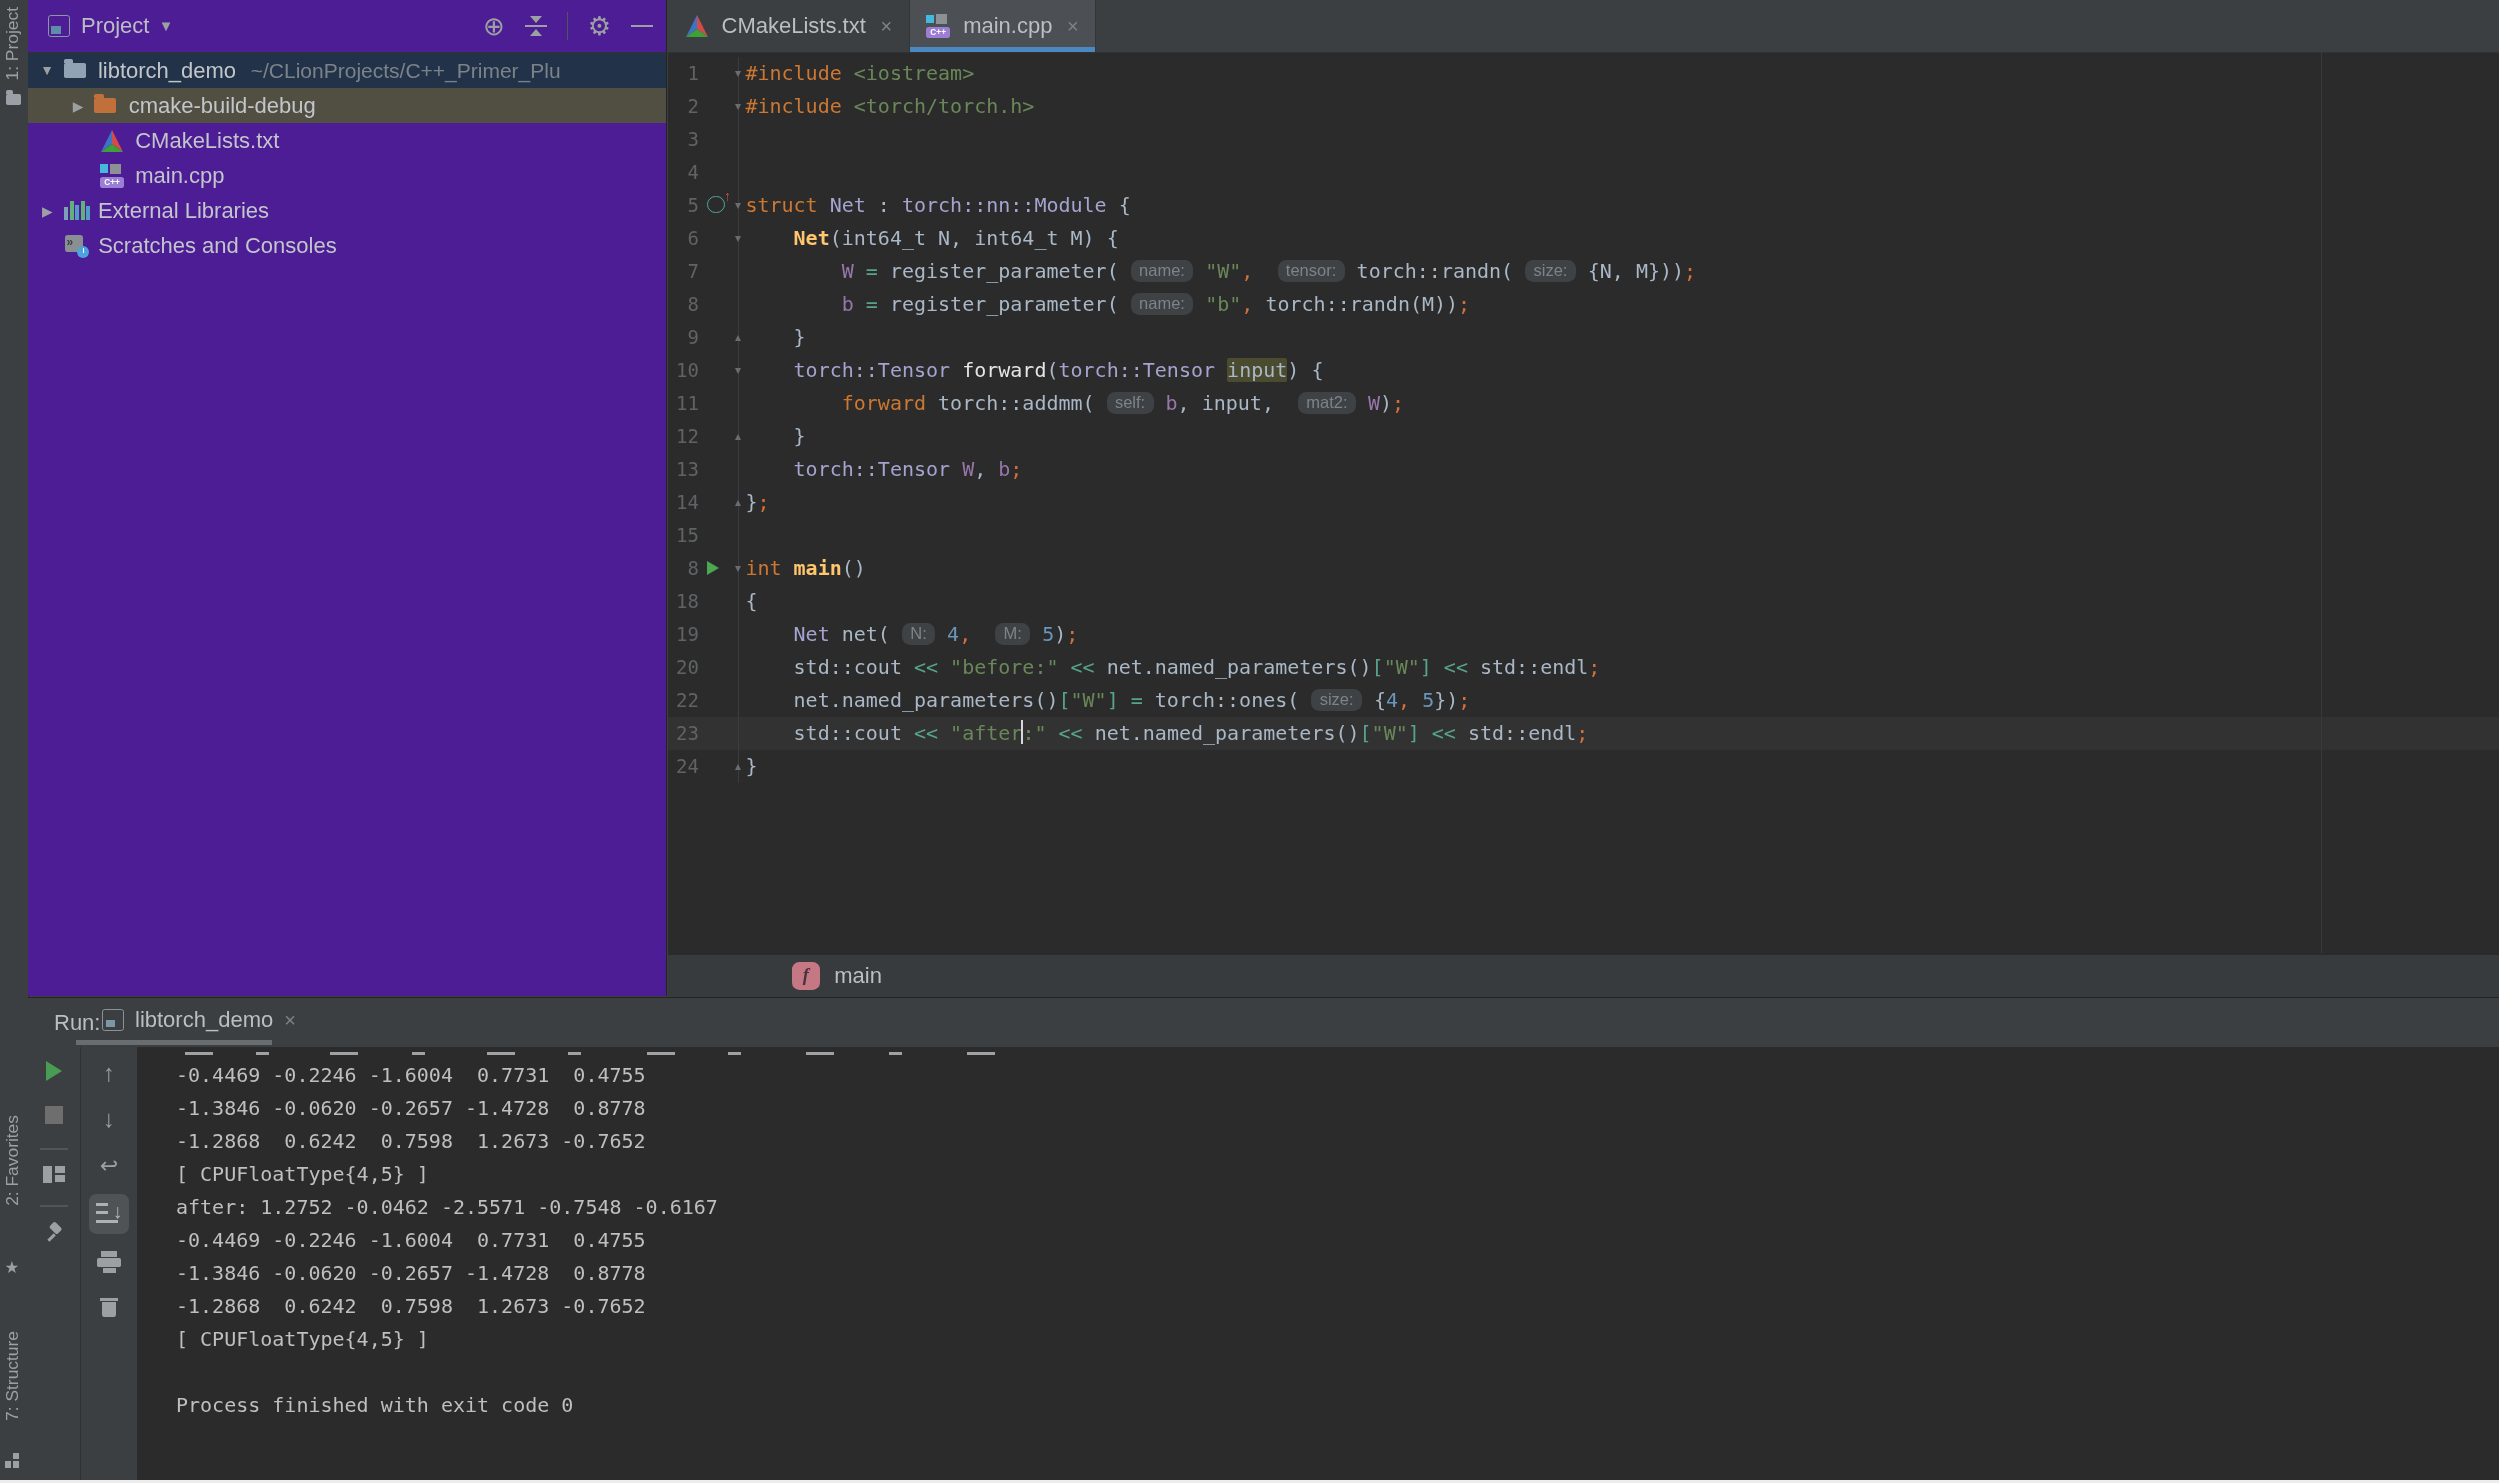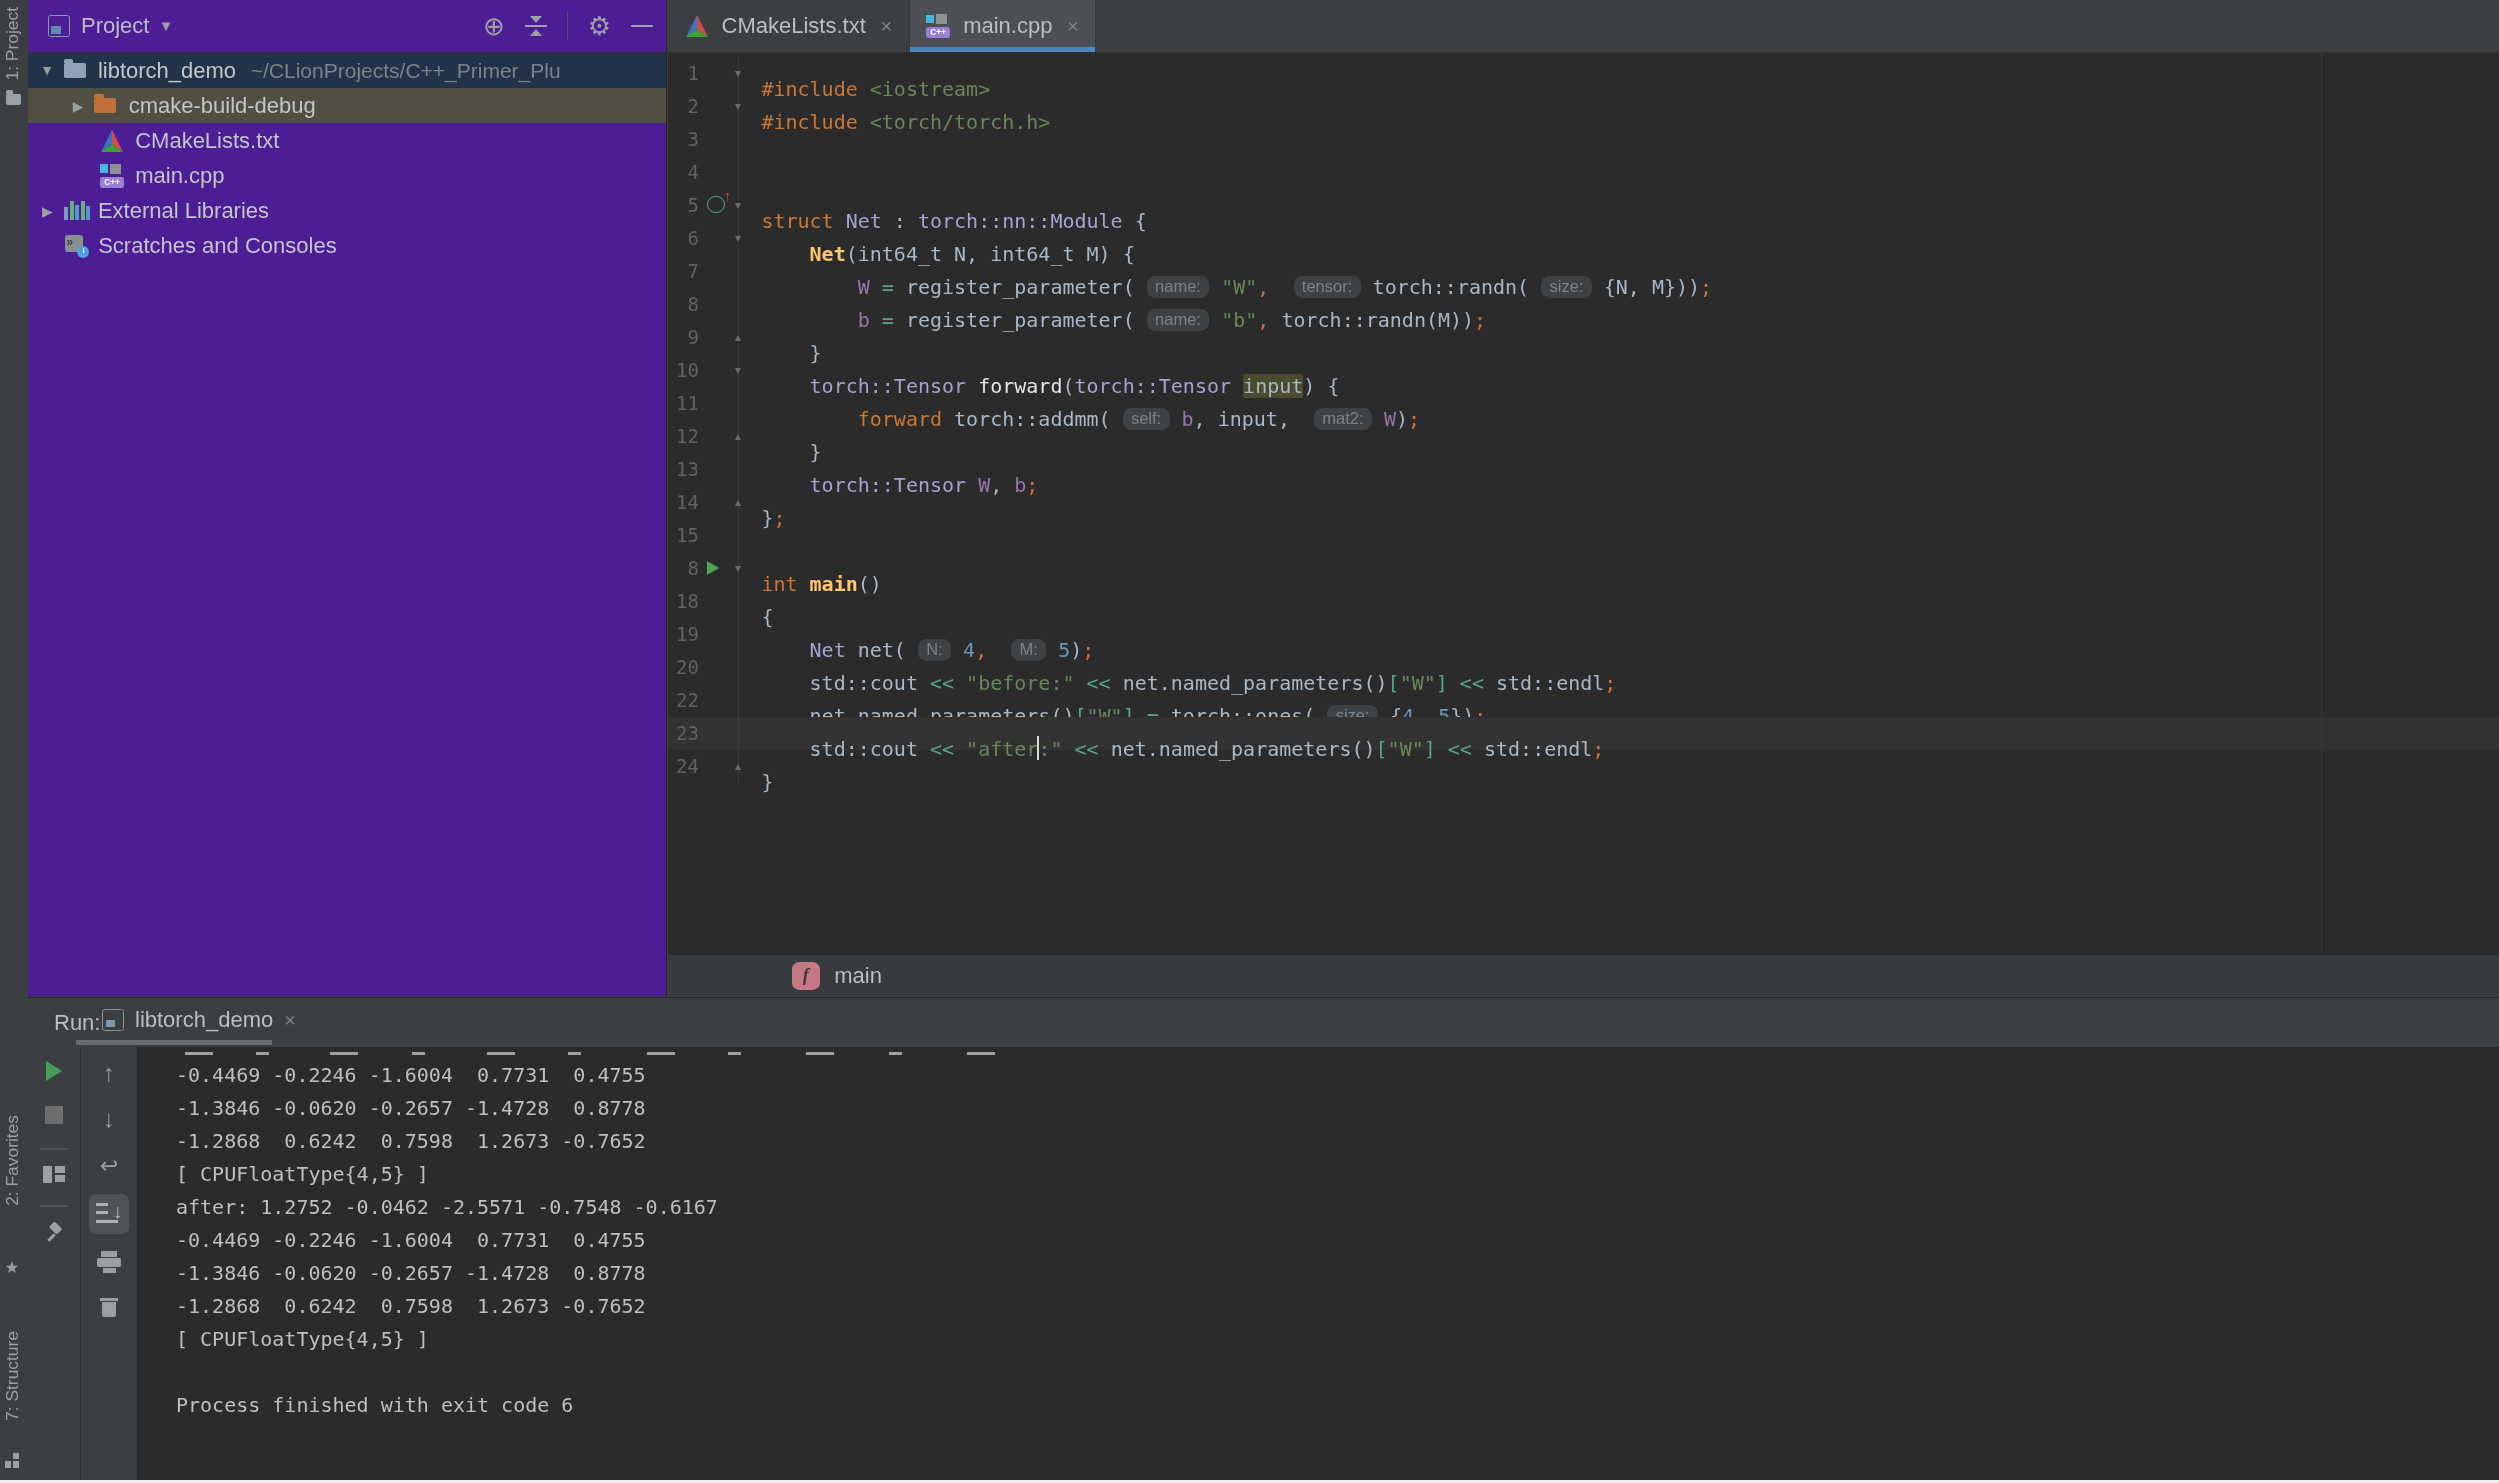--- a/index.html
+++ b/index.html
@@ -59,21 +59,21 @@
   .tab.active:after{content:"";position:absolute;left:0;right:0;bottom:0;height:5.5px;background:#4A88C2;}
   .tabicon{width:26px;height:24px;position:relative;flex:0 0 26px;}
   .code-area{position:absolute;top:52px;left:0;right:0;height:901px;overflow:hidden;padding-top:4.6px;}
   .margin-guide{position:absolute;top:52px;left:1653px;width:0.9px;height:901px;background:#393939;}
   .code-line{display:flex;height:33px;position:relative;}
   .code-line.cur{background:#323232;}
   .gut{flex:0 0 70px;position:relative;border-right:0.9px solid #3A3C3E;}
   .ln{position:absolute;left:0;top:0;width:31px;text-align:right;font:19px "DejaVu Sans Mono",monospace;color:#606366;line-height:33px;}
   .gicon{position:absolute;left:39px;top:0;width:22px;height:33px;}
   .foldm{position:absolute;right:-6.4px;top:0;width:13px;text-align:center;font-size:12px;color:#6A6D70;line-height:33px;background:transparent;z-index:2;}
-  .codepre{margin:16px;padding:0 0 0 6.4px;font:20px "DejaVu Sans Mono",monospace;line-height:33px;color:#A9B7C6;white-space:pre;}
+  .codepre{margin:0;padding:0 0 0 6.4px;font:20px "DejaVu Sans Mono",monospace;line-height:33px;color:#A9B7C6;white-space:pre;}
   .tk-kw{color:#CC7832;}
   .tk-str{color:#6A8759;}
   .tk-num{color:#6897BB;}
   .tk-fld{color:#9876AA;}
   .tk-typ{color:#A5A3CF;}
   .tk-fn{color:#FFC66D;font-weight:bold;}
   .tk-gray{color:#e5e5e5;}
   .tk-op{color:#57A38B;}
   .tk-sep{color:#D4703C;}
   .tk-hl{background:#4B4B2F;border-radius:1.8px;}
@@ -485,20 +485,20 @@
           <div class="console-line">-0.4469 -0.2246 -1.6004  0.7731  0.4755</div>
           <div class="console-line">-1.3846 -0.0620 -0.2657 -1.4728  0.8778</div>
           <div class="console-line">-1.2868  0.6242  0.7598  1.2673 -0.7652</div>
           <div class="console-line">[ CPUFloatType{4,5} ]</div>
           <div class="console-line">after: 1.2752 -0.0462 -2.5571 -0.7548 -0.6167</div>
           <div class="console-line">-0.4469 -0.2246 -1.6004  0.7731  0.4755</div>
           <div class="console-line">-1.3846 -0.0620 -0.2657 -1.4728  0.8778</div>
           <div class="console-line">-1.2868  0.6242  0.7598  1.2673 -0.7652</div>
           <div class="console-line">[ CPUFloatType{4,5} ]</div>
           <div class="console-line"> </div>
-          <div class="console-line">Process finished with exit code 6</div>
+          <div class="console-line">Process finished with exit code 0</div>
         </div>
     </div>
   </div>
 
   <div class="bottom-strip"></div>
 </div>
 
 
 </body></html>

